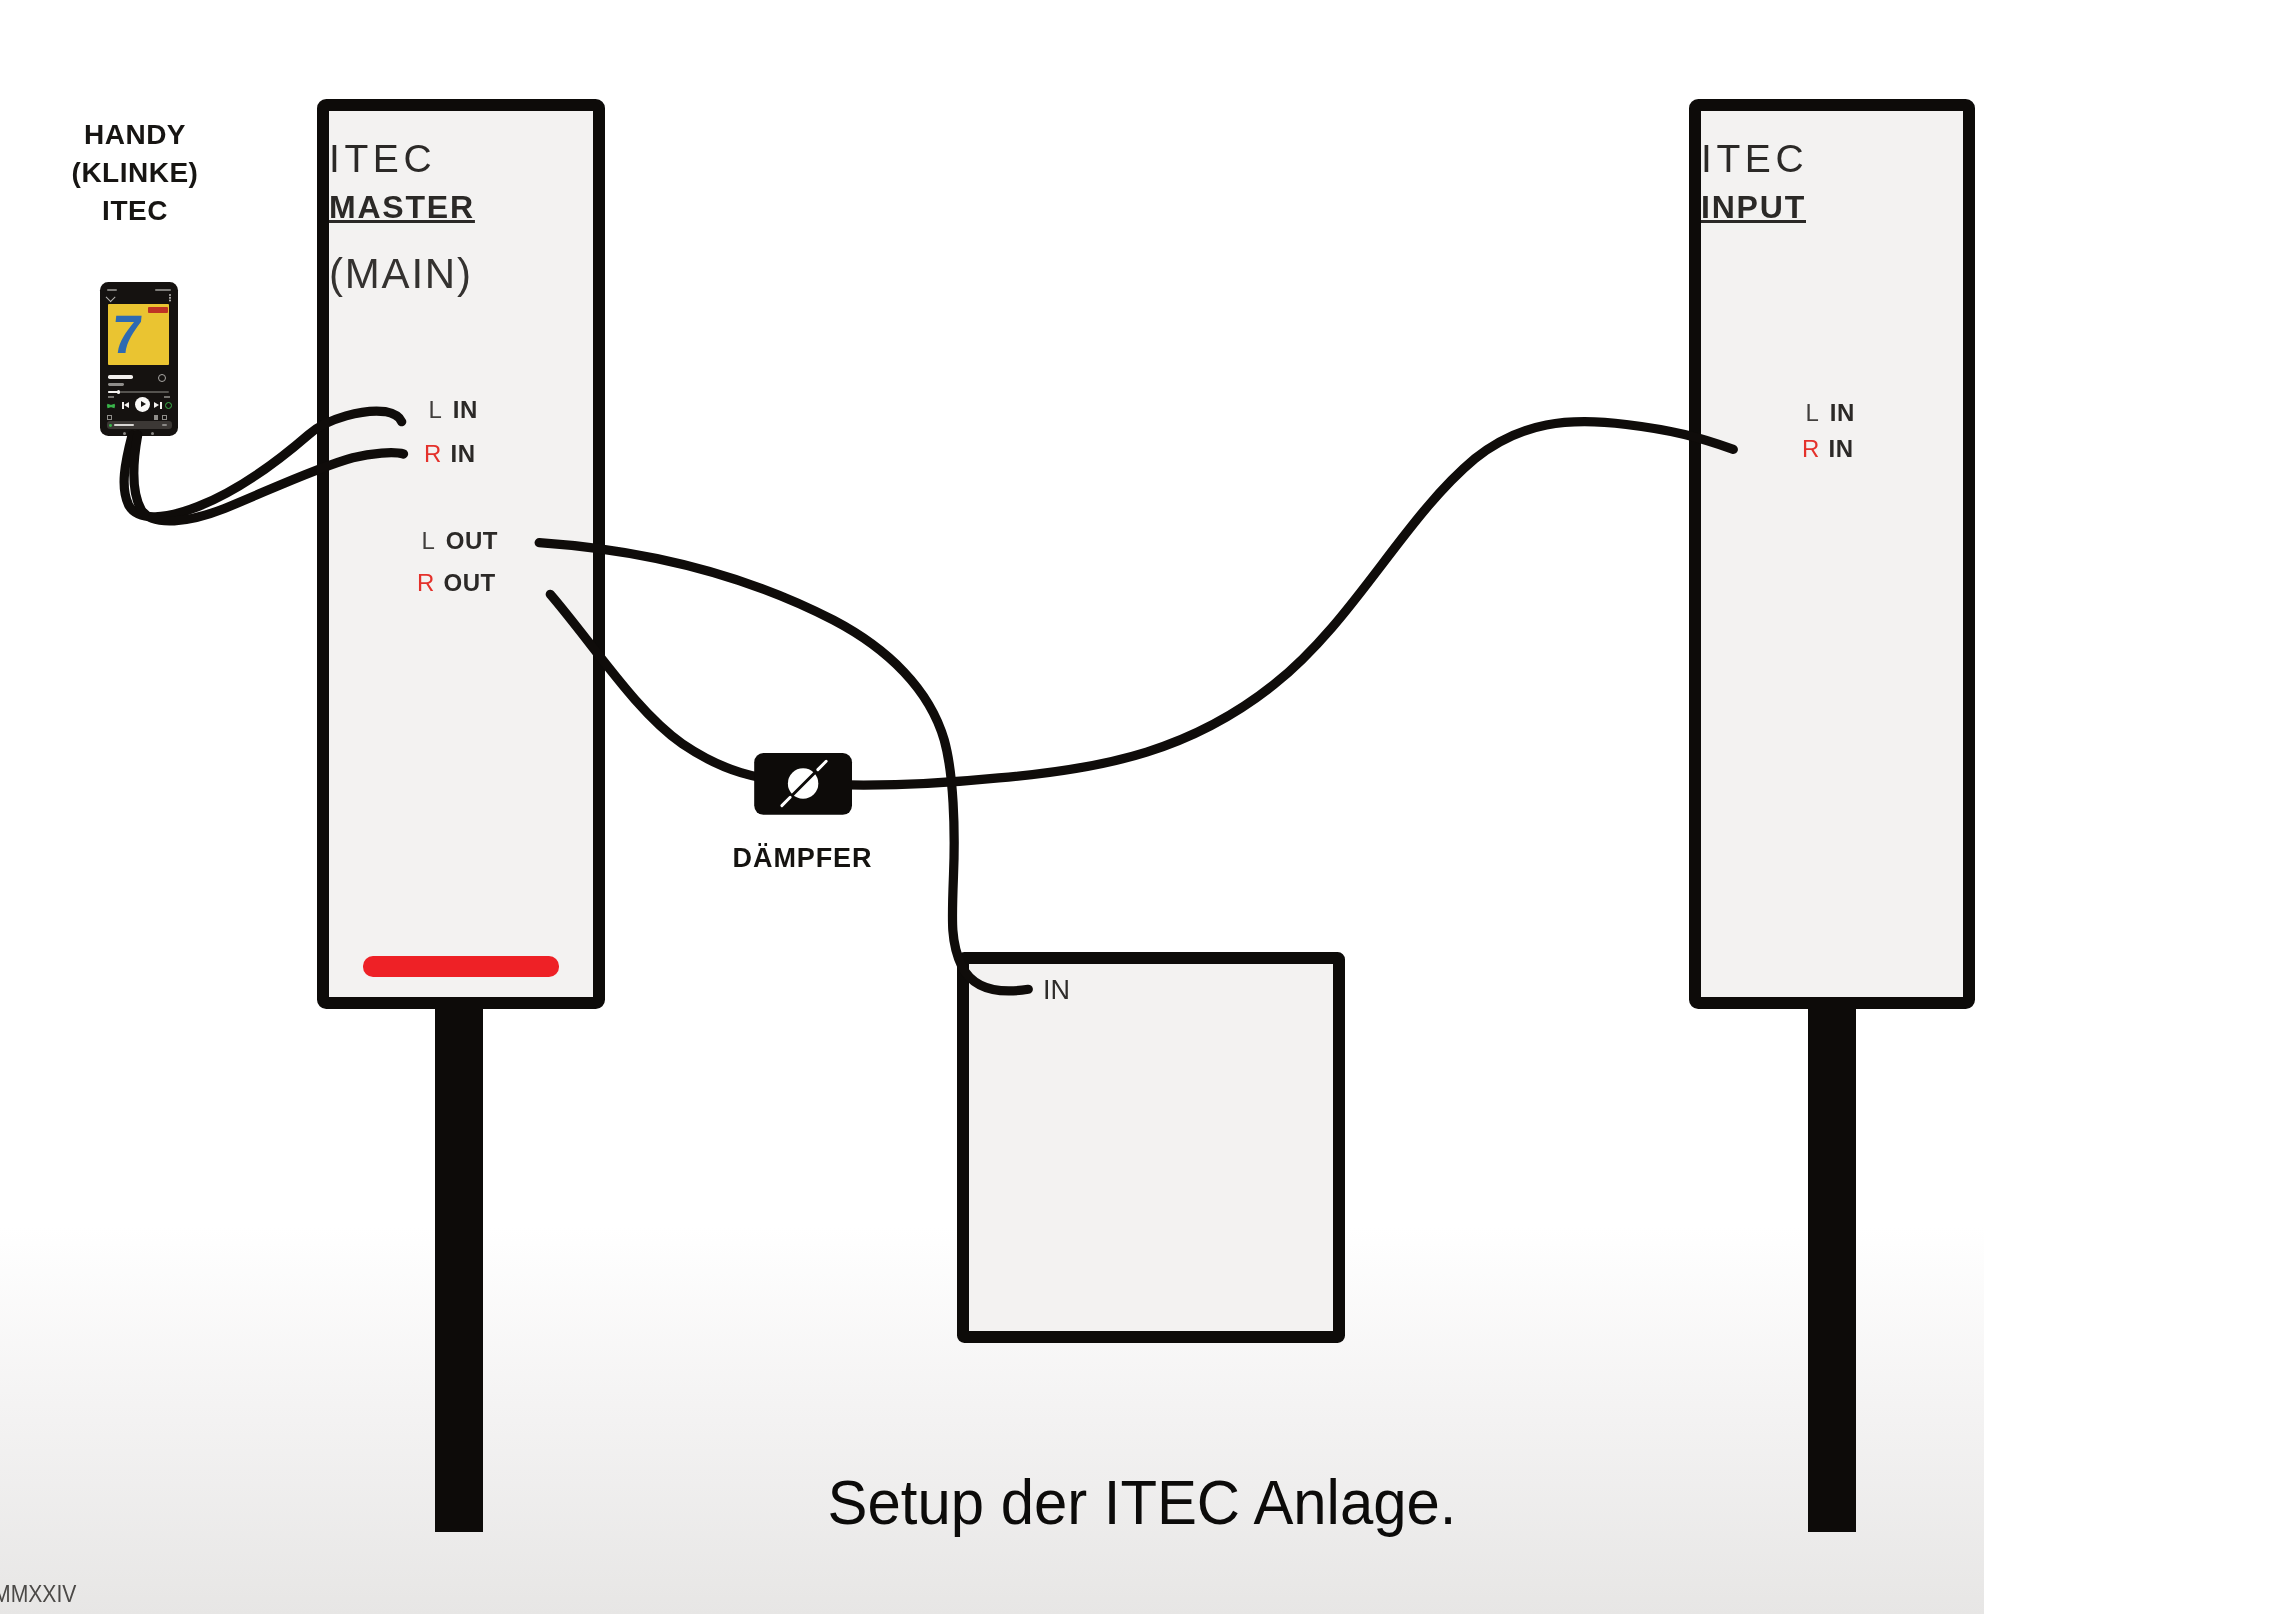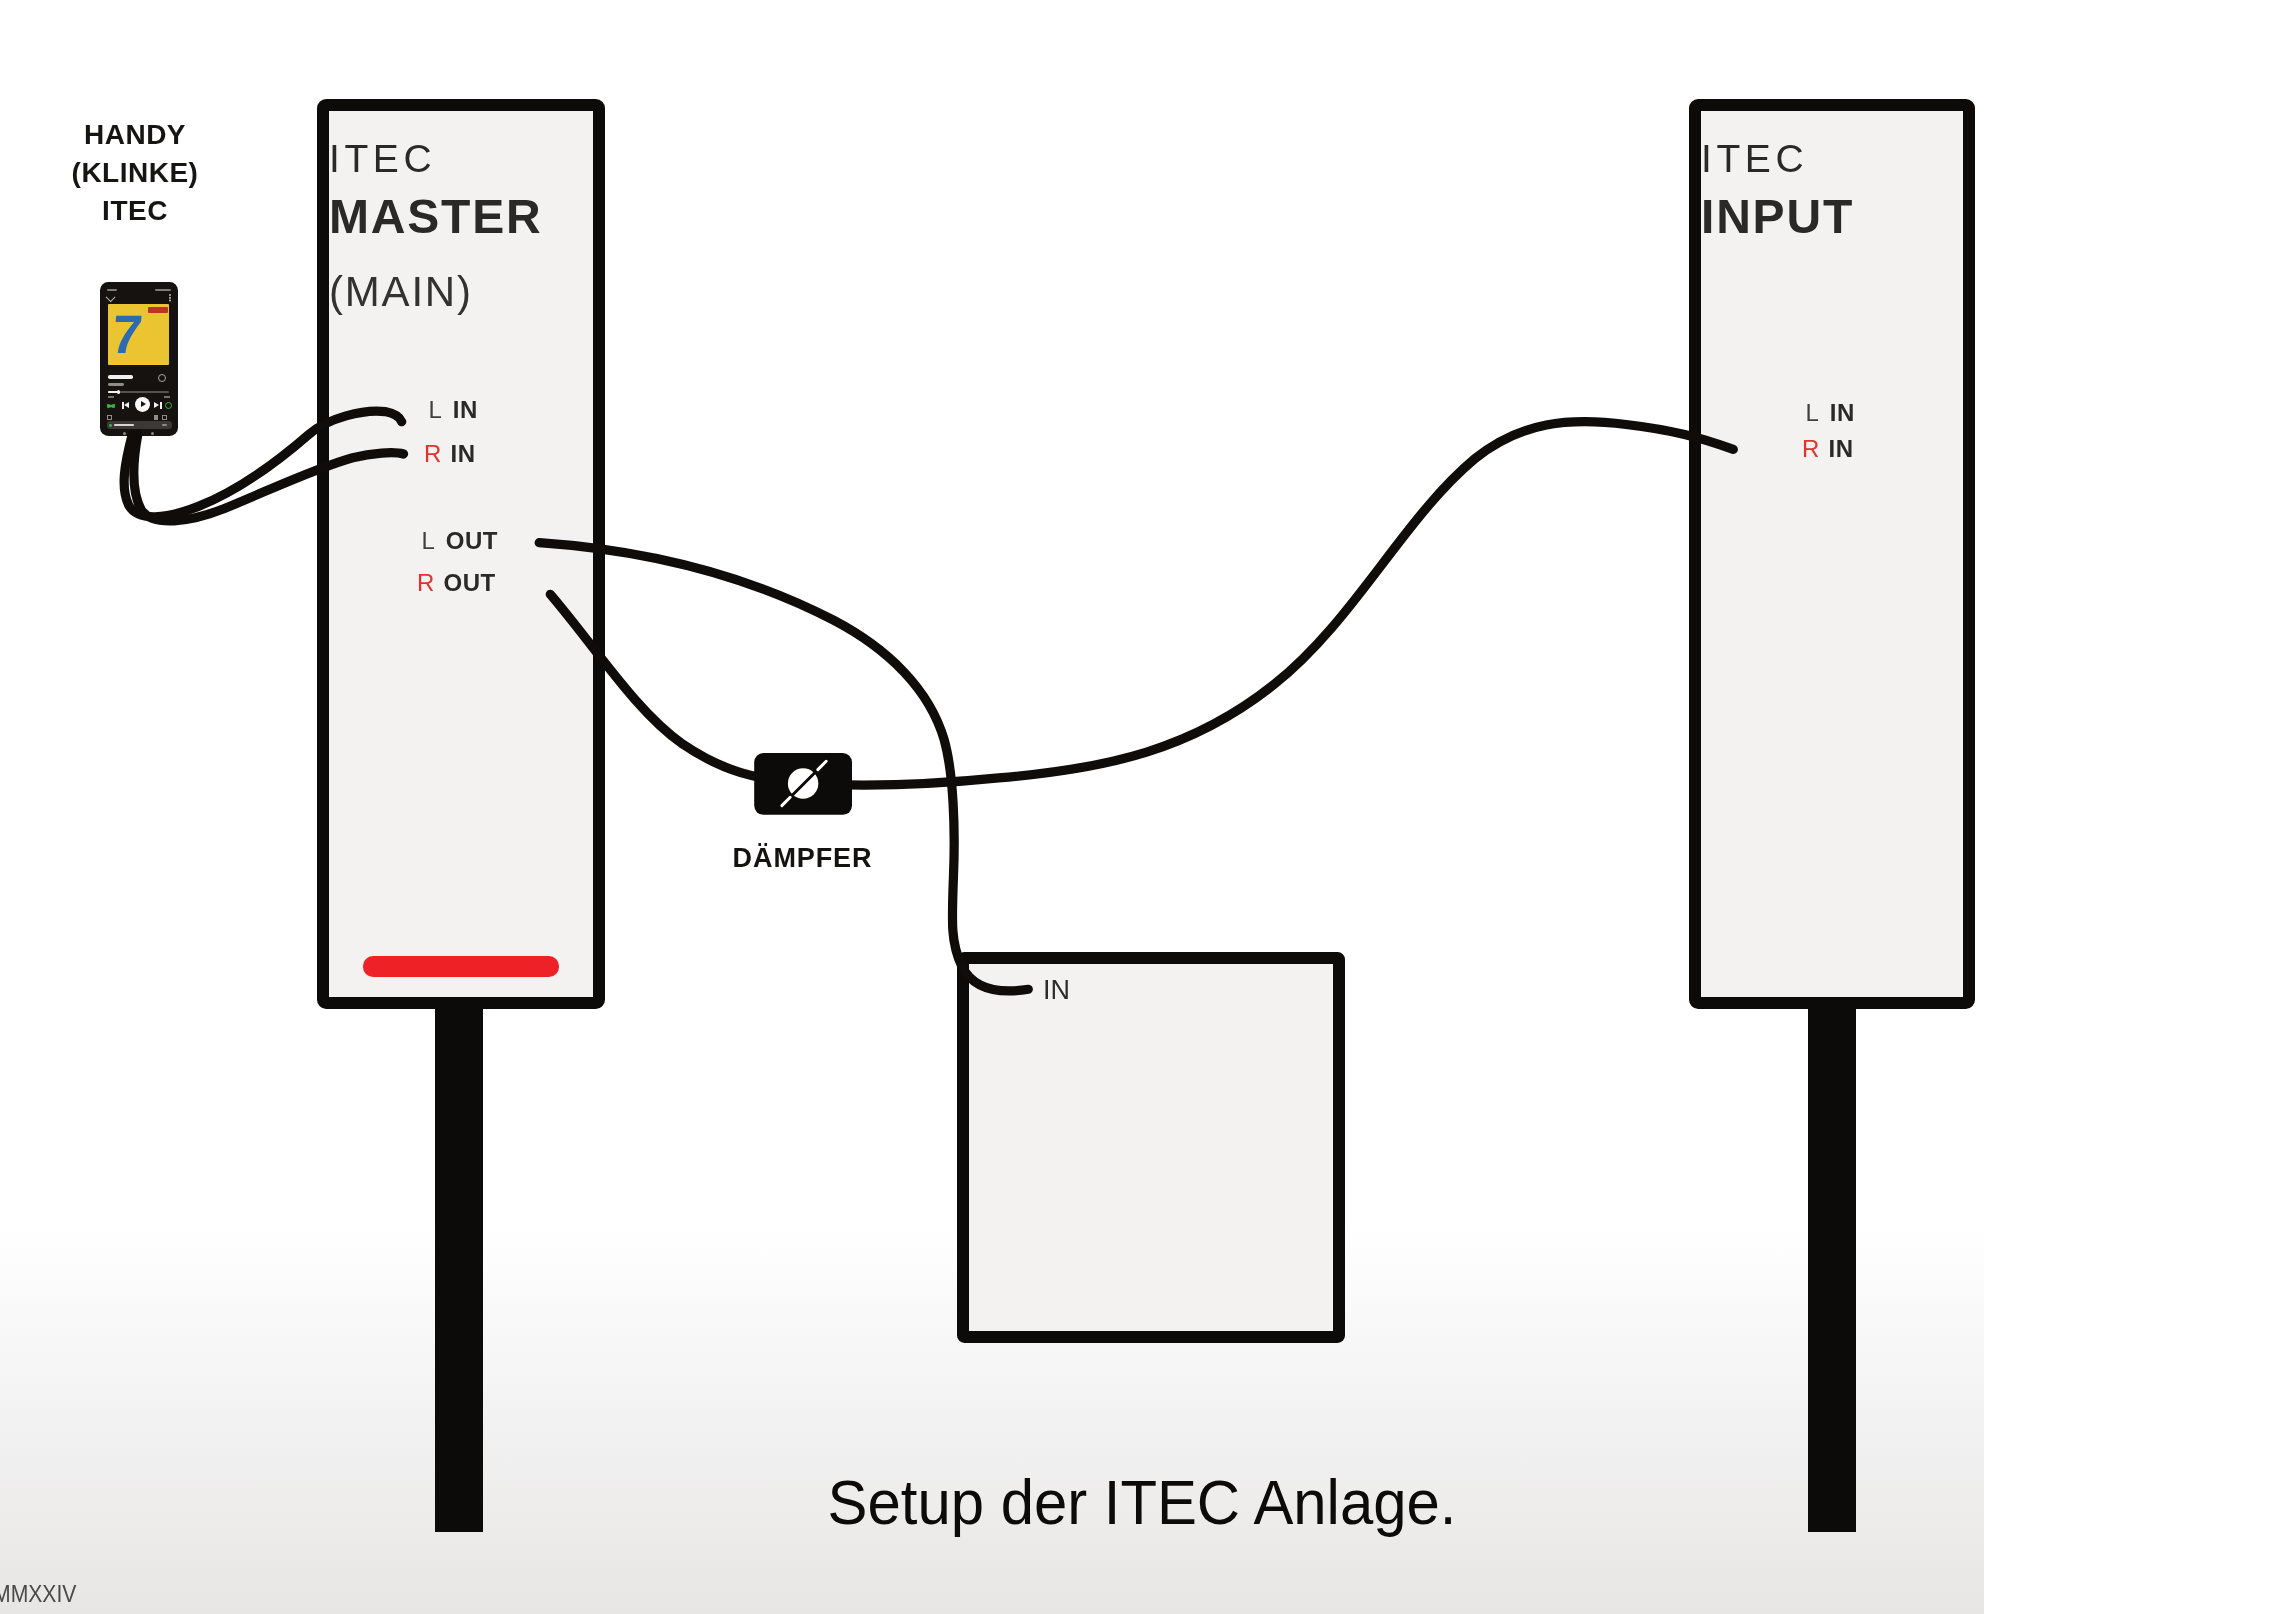--- a/index.html
+++ b/index.html
@@ -39,21 +39,21 @@
   .rep{position:absolute;left:65px;top:120px;width:7.4px;height:7.4px;border:1.4px solid #3ab44a;border-radius:50%;box-sizing:border-box;}
   .sq{position:absolute;box-sizing:border-box;}
   .pill{position:absolute;left:6.5px;top:139px;width:65px;height:8.3px;border-radius:3.2px;background:#3c3835;}
   .pill .gdot{position:absolute;left:2.8px;top:2.8px;width:2.8px;height:2.8px;border-radius:50%;background:#3ab44a;}
   .pill .wbar{position:absolute;left:7.4px;top:3px;width:20px;height:2.3px;background:#d8d6d3;border-radius:0.9px;}
   .pill .rbar{position:absolute;left:55px;top:3px;width:5.5px;height:2.3px;background:#8b8986;border-radius:0.9px;}
   .ndot{position:absolute;top:150px;width:3.2px;height:3.2px;border-radius:50%;background:#8a8885;}
   
   .spk{box-sizing:border-box;border:12px solid #0d0b09;border-radius:9.2px;background:#f3f2f1;text-align:left;}
   .spk .brand{margin-top:26px;font-size:39px;font-weight:400;letter-spacing:4.6px;color:#2b2927;}
-  .spk .role{margin-top:8.3px;font-size:48px;font-weight:700;letter-spacing:1.8px;color:#2b2927;}
+  .spk .role{margin-top:8.3px;font-size:32px;font-weight:700;letter-spacing:1.8px;color:#2b2927;text-decoration:underline;}
   .spk .role-sub{margin-top:24px;font-size:42px;font-weight:400;letter-spacing:1.8px;color:#343230;}
   .redbar{position:absolute;left:34px;bottom:20px;width:196px;height:21px;border-radius:10px;background:#ee2126;}
   .pole{background:#0d0b09;}
   
   .port{position:absolute;display:flex;gap:9.2px;font-size:24px;line-height:24px;color:#2b2927;}
   .port .ch{font-weight:400;color:#413f3d;min-width:16.6px;text-align:center;}
   .port .ch.red{color:#e4312b;}
   .port .dir{font-weight:700;letter-spacing:0.5px;}
   
   .subbox{box-sizing:border-box;border:12px solid #0d0b09;border-radius:7.4px;background:#f3f2f1;}

